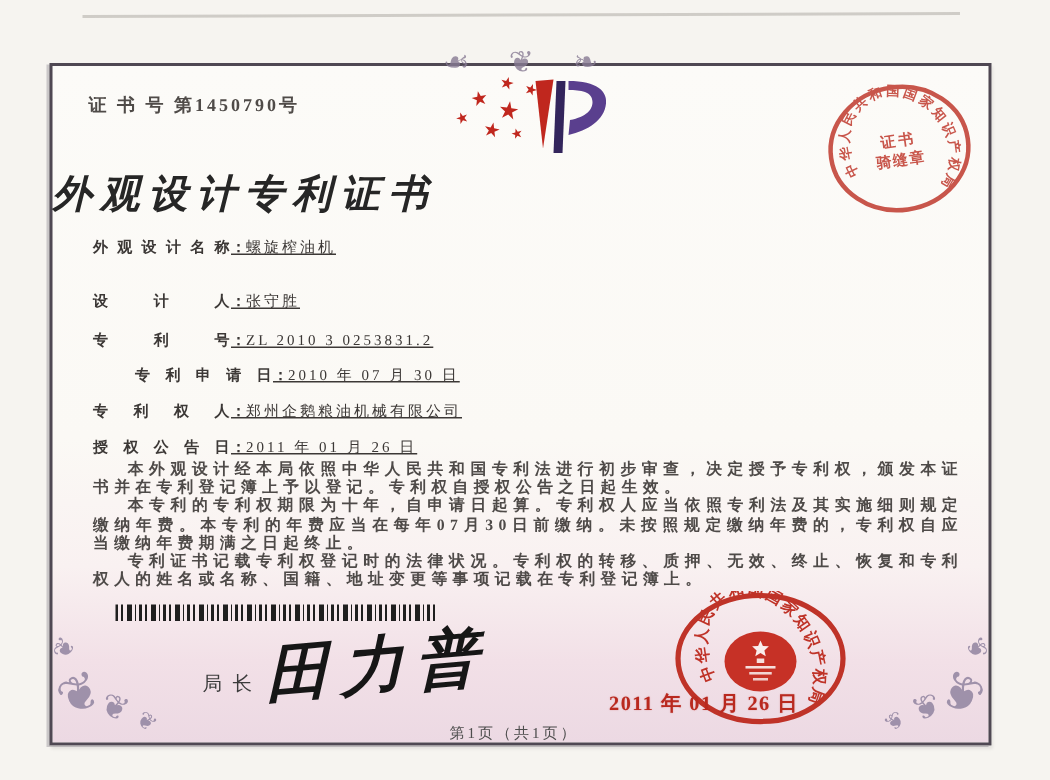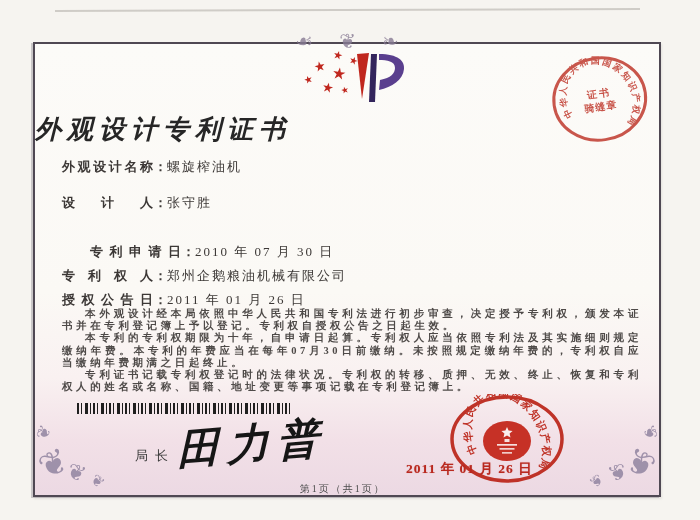--- a/index.html
+++ b/index.html
@@ -45,21 +45,21 @@
   .st4{left:52px;top:4px;font-size:10px;transform:rotate(20deg);}
   .st5{left:7px;top:23px;font-size:10px;transform:rotate(-20deg);}
   .st6{left:25px;top:29px;font-size:13px;transform:rotate(12deg);}
   .st7{left:44px;top:34px;font-size:9px;transform:rotate(-15deg);}
   .logo svg{position:absolute;left:58px;top:0;}
 
   .cert-title{
     position:absolute;left:0;top:68px;width:100%;text-align:left;
     font-size:26px;font-weight:bold;letter-spacing:6px;color:#262626;font-style:italic;
   }
-  .field-row{position:absolute;left:27px;height:18px;font-size:13px;color:#3c3836;white-space:nowrap;}
+  .field-row{position:absolute;left:27px;height:18px;font-size:10px;color:#3c3836;white-space:nowrap;text-decoration:underline;}
   .f-label{display:inline-block;width:92px;text-align:justify;text-align-last:justify;
     vertical-align:top;font-weight:600;letter-spacing:1px;}
   .f-colon{font-weight:600;}
   .f-value{letter-spacing:2px;}
   .fr1{top:114px;} .fr2{top:150px;} .fr3{top:176px;} .fr4{top:199px;margin-left:28px;} .fr5{top:223px;} .fr6{top:247px;}
 
   .paragraphs{
     position:absolute;left:27px;top:264px;width:580px;
     font-size:10.5px;line-height:12.2px;letter-spacing:3.6px;
     color:#4e4a48;text-align:justify;font-weight:bold;
@@ -111,20 +111,21 @@
       <span class="co-c">❦</span>
       <span class="co-d">❦</span>
     </div>
     <div class="corner-ornament corner-br">
       <span class="co-a">❦</span>
       <span class="co-b">❦</span>
       <span class="co-c">❦</span>
       <span class="co-d">❦</span>
     </div>
 
+    <div class="cert-number">证 书 号 第1450790号</div>
 
     <div class="logo">
       <span class="star st1">★</span>
       <span class="star st2">★</span>
       <span class="star st3">★</span>
       <span class="star st4">★</span>
       <span class="star st5">★</span>
       <span class="star st6">★</span>
       <span class="star st7">★</span>
       <svg width="54" height="54" viewBox="0 0 54 54">
@@ -134,20 +135,23 @@
       </svg>
     </div>
 
     <div class="cert-title">外观设计专利证书</div>
 
     <div class="field-row fr1">
       <span class="f-label">外观设计名称</span><span class="f-colon">：</span><span class="f-value">螺旋榨油机</span>
     </div>
     <div class="field-row fr2">
       <span class="f-label">设计人</span><span class="f-colon">：</span><span class="f-value">张守胜</span>
+    </div>
+    <div class="field-row fr3">
+      <span class="f-label">专利号</span><span class="f-colon">：</span><span class="f-value">ZL 2010 3 0253831.2</span>
     </div>
     <div class="field-row fr4">
       <span class="f-label">专利申请日</span><span class="f-colon">：</span><span class="f-value">2010 年 07 月 30 日</span>
     </div>
     <div class="field-row fr5">
       <span class="f-label">专利权人</span><span class="f-colon">：</span><span class="f-value">郑州企鹅粮油机械有限公司</span>
     </div>
     <div class="field-row fr6">
       <span class="f-label">授权公告日</span><span class="f-colon">：</span><span class="f-value">2011 年 01 月 26 日</span>
     </div>

